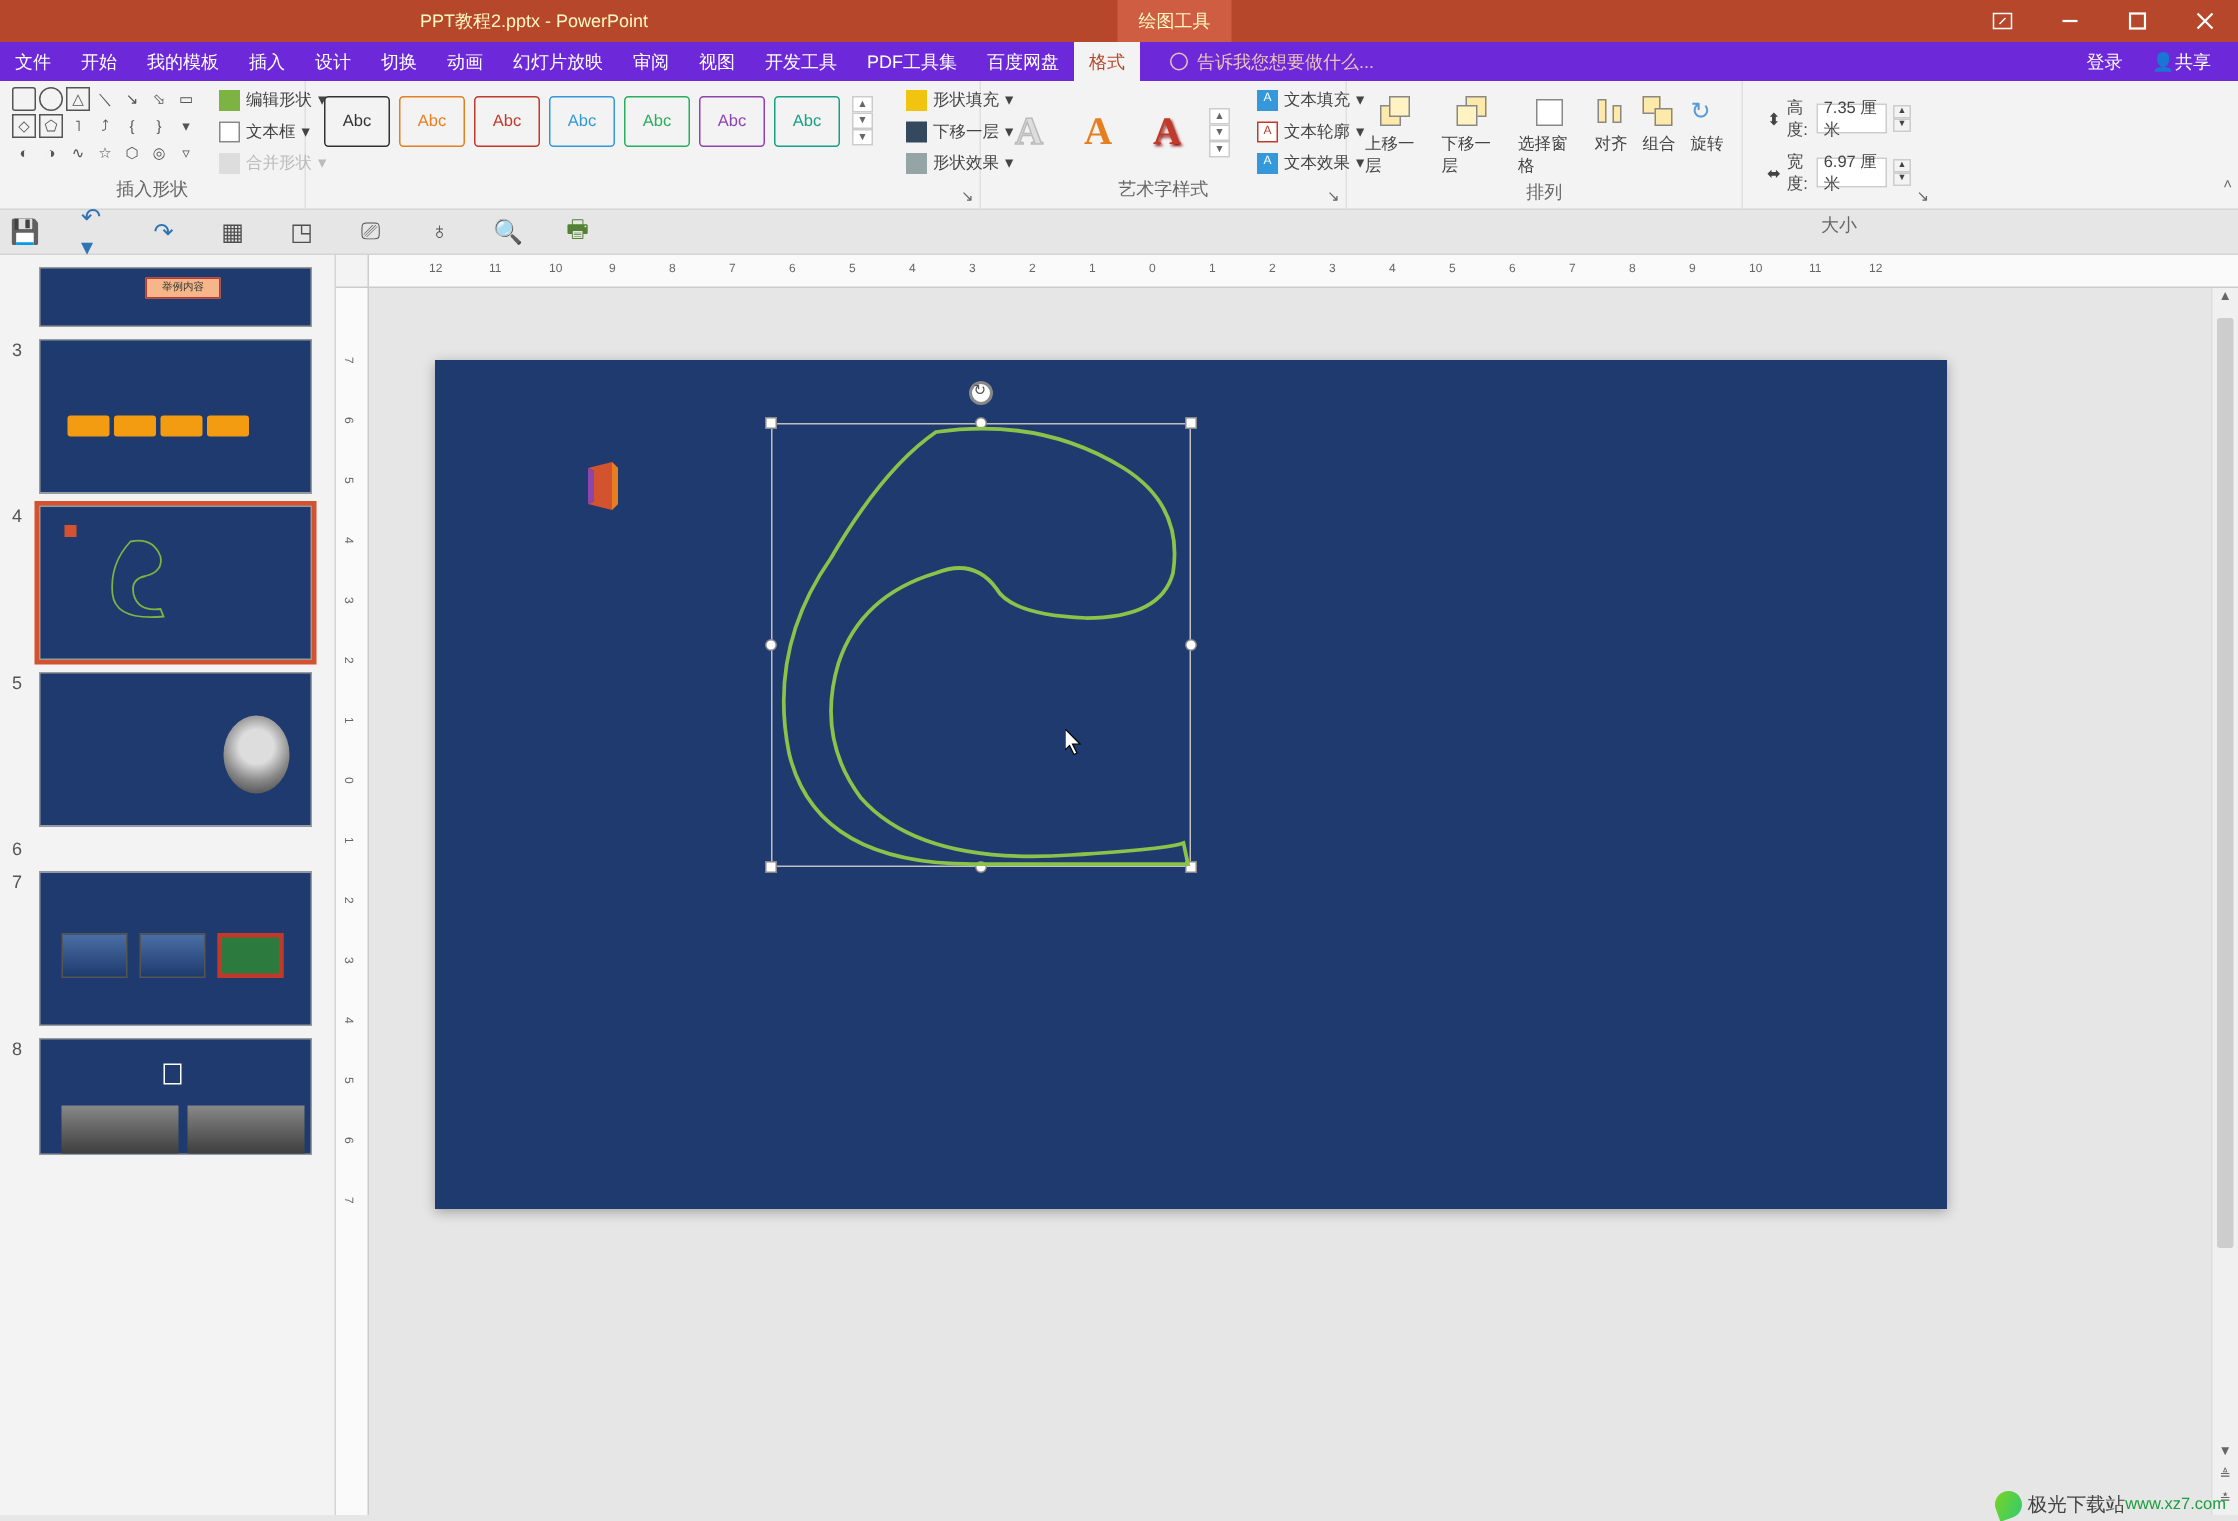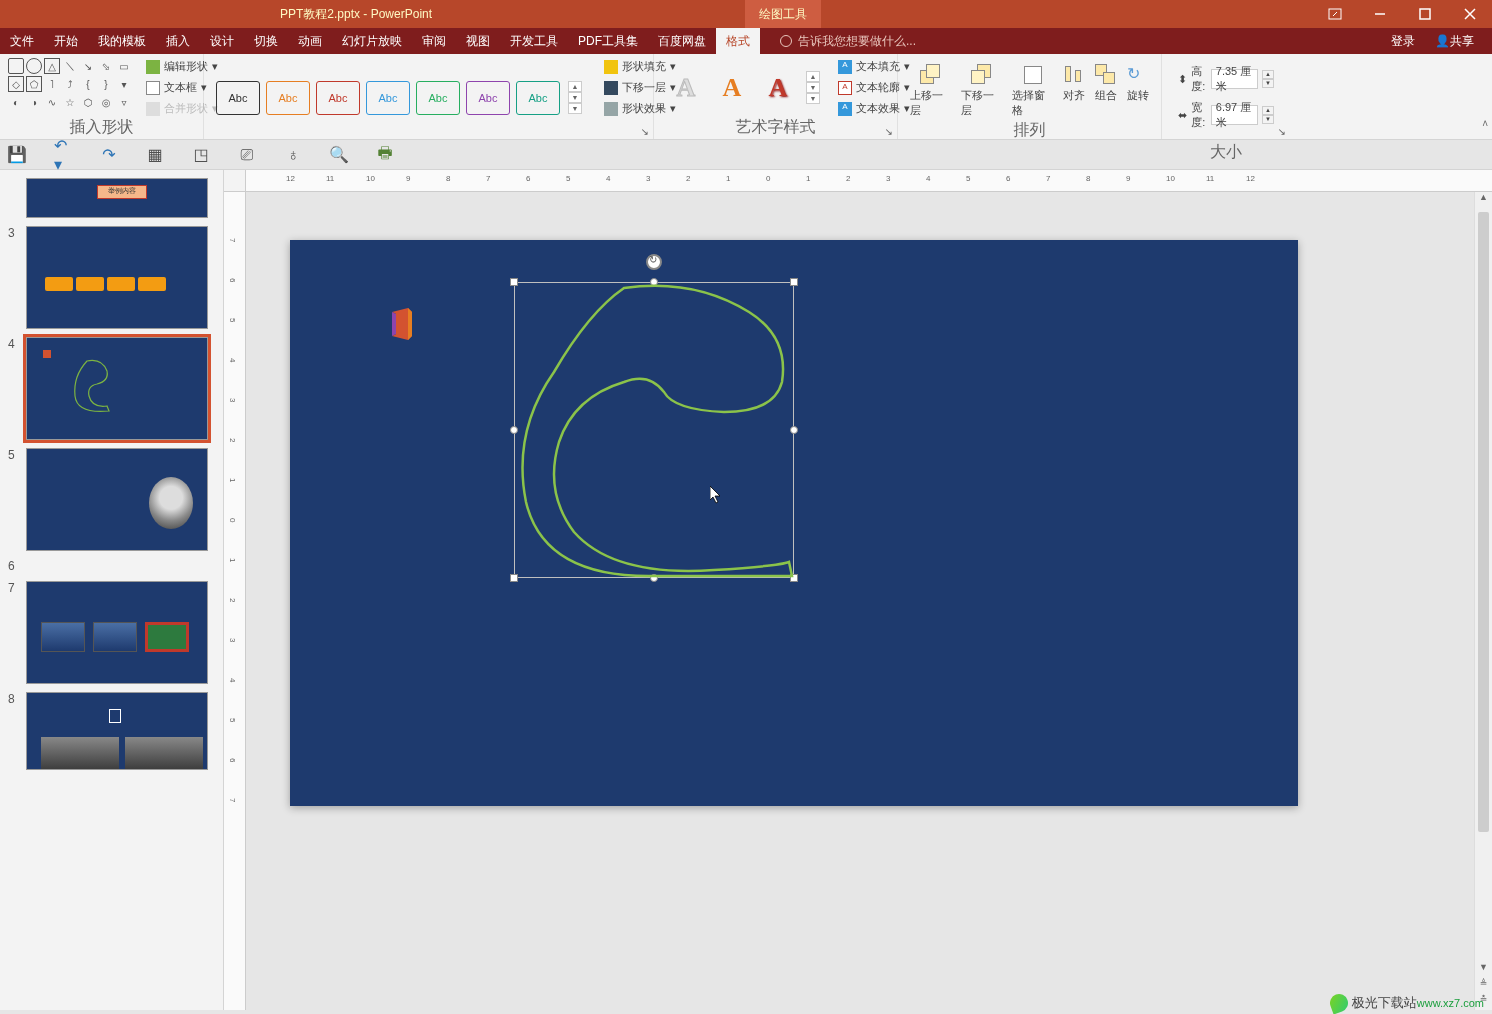--- a/index.html
+++ b/index.html
@@ -7,42 +7,42 @@
 
 
 .titlebar { height: 28px; background: #b7472a; display: flex; align-items: center; color: #fef9c3; font-size: 12px; position: relative; }
 .titlebar .title { position: absolute; left: 280px; }
 .titlebar .tool-tab { position: absolute; left: 745px; top: 0; height: 28px; background: #ce5d41; padding: 0 14px; display: flex; align-items: center; font-size: 12px; }
 .win-controls { position: absolute; right: 0; top: 0; display: flex; }
 .win-btn { width: 45px; height: 28px; display: flex; align-items: center; justify-content: center; color: #fff; font-size: 11px; }
 .win-btn svg { stroke: #fff; fill: none; }
 
 
-.menubar { height: 26px; background: #7f1d1d; display: flex; align-items: center; color: #fff; font-size: 12px; }
+.menubar { height: 26px; background: #6d28d9; display: flex; align-items: center; color: #fff; font-size: 12px; }
 .menu-item { padding: 0 10px; height: 26px; display: flex; align-items: center; }
 .menu-item.active { background: #f3f3f3; color: #b7472a; }
 .menu-right { margin-left: auto; display: flex; align-items: center; padding-right: 8px; }
 .tell-me { color: #e8c5bc; margin-left: 20px; font-size: 12px; display: flex; align-items: center; gap: 6px; }
 .tell-me-bulb { width: 12px; height: 12px; border: 1px solid #e8c5bc; border-radius: 50%; }
 
 
 .ribbon { height: 86px; background: #f3f3f3; border-bottom: 1px solid #d4d4d4; display: flex; }
 .ribbon-group { border-right: 1px solid #e0e0e0; padding: 4px 8px 2px; display: flex; flex-direction: column; position: relative; }
-.ribbon-group-label { text-align: center; font-size: 16px; color: #666; margin-top: auto; padding-bottom: 2px; }
+.ribbon-group-label { text-align: center; font-size: 12px; color: #666; margin-top: auto; padding-bottom: 2px; }
 .ribbon-content { display: flex; gap: 4px; flex: 1; }
 
 
 .shapes-gallery { display: grid; grid-template-columns: repeat(7, 16px); grid-template-rows: repeat(3, 16px); gap: 2px; }
 .shape-icon { width: 16px; height: 16px; border: 1px solid #555; font-size: 10px; display: flex; align-items: center; justify-content: center; color: #555; }
 .shape-group-btns { display: flex; flex-direction: column; gap: 4px; margin-left: 6px; }
 .small-btn { font-size: 11px; color: #444; display: flex; align-items: center; gap: 4px; padding: 1px 4px; white-space: nowrap; }
 .small-btn .mini-icon { width: 14px; height: 14px; background: #888; }
 
 
-.style-gallery { display: flex; gap: 6px; align-items: center; padding: 6px 4px; }
+.style-gallery { display: flex; gap: 6px; padding: 6px 4px; }
 .style-item { width: 44px; height: 34px; border: 1px solid; border-radius: 3px; display: flex; align-items: center; justify-content: center; font-size: 11px; }
 .gallery-scroll { display: flex; flex-direction: column; margin-left: 2px; }
 .gallery-scroll-btn { width: 14px; height: 11px; border: 1px solid #ccc; background: #fff; font-size: 7px; text-align: center; line-height: 9px; color: #666; }
 
 
 .wordart-gallery { display: flex; gap: 6px; align-items: center; padding: 6px 4px; }
 .wordart-item { width: 40px; height: 40px; display: flex; align-items: center; justify-content: center; font-size: 26px; font-weight: bold; font-family: serif; }
 
 
 .arrange-btns { display: flex; gap: 2px; align-items: flex-start; padding-top: 4px; }

